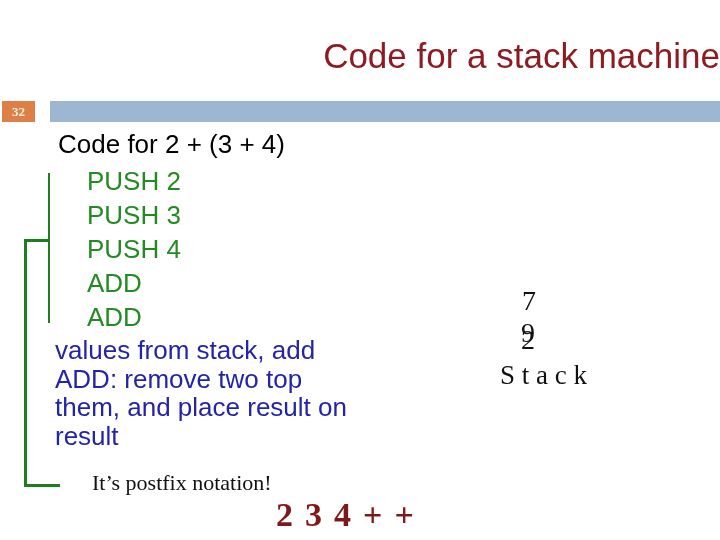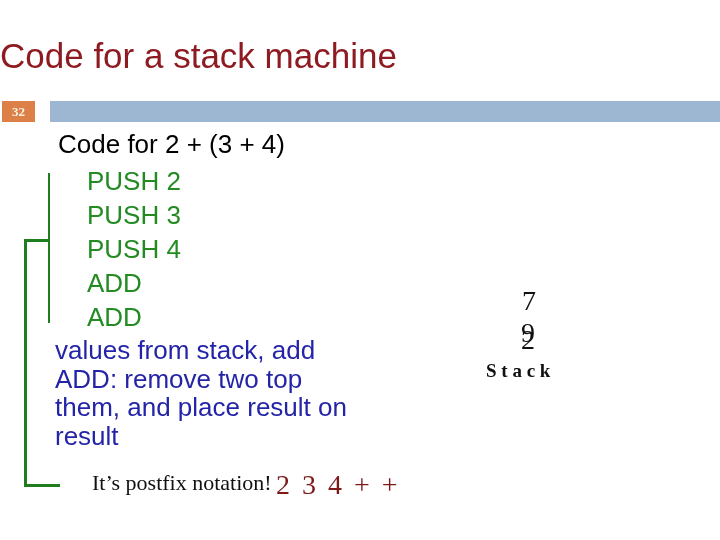--- a/index.html
+++ b/index.html
@@ -8,21 +8,21 @@
     width: 720px;
     height: 540px;
     background: #ffffff;
     overflow: hidden;
     font-family: "Liberation Sans", sans-serif;
   }
   .title {
     position: absolute;
     top: 36px; left: 0; width: 720px;
     margin: 0;
-    text-align: left;
+    text-align: right;
     font-size: 35px;
     font-weight: normal;
     color: var(--title, #8E1B21);
     font-family: "Liberation Sans", sans-serif;
   }
   .badge {
     position: absolute;
     left: 2px; top: 101px;
     width: 33px; height: 21px;
     background: var(--page-badge-orange, #DD8047);
@@ -65,26 +65,26 @@
     background: var(--bracket-green, #1E7D1E);
   }
   .gl-v1 { left: 47.5px; top: 173px; width: 2.5px; height: 150px; }
   .gl-h1 { left: 24px;   top: 239px; width: 26px;  height: 2.5px; }
   .gl-v2 { left: 24px;   top: 239px; width: 2.5px; height: 247px; }
   .gl-h2 { left: 24px;   top: 484px; width: 36px;  height: 2.5px; }
   .serif { font-family: "Liberation Serif", serif; color: #111111; }
   .stack-7 { position: absolute; left: 522px; top: 285px; font-size: 28px; }
   .stack-9 { position: absolute; left: 521px; top: 317px; font-size: 28px; }
   .stack-2 { position: absolute; left: 521px; top: 324px; font-size: 28px; }
-  .stack-label { position: absolute; left: 486px; top: 360px; font-size: 19px; white-space: pre; font-weight: bold; }
+  .stack-label { position: absolute; left: 500px; top: 360px; font-size: 27px; white-space: pre; }
   .note { position: absolute; left: 84px; top: 470px; font-size: 22px; margin-left: 8px; }
   .tokens {
-    position: absolute; left: 276px; top: 469px;
+    position: absolute; left: 276px; top: 496px;
     font-family: "Liberation Serif", serif;
-    font-size: 28px; font-weight: normal;
+    font-size: 34px; font-weight: bold;
     color: var(--postfix-red, #7E1919);
   }
   .tokens span { margin-right: 12px; }
 </style>
 </head>
 <body>
 
 <div class="slide">
 
   <h1 class="title">Code for a stack machine</h1>

